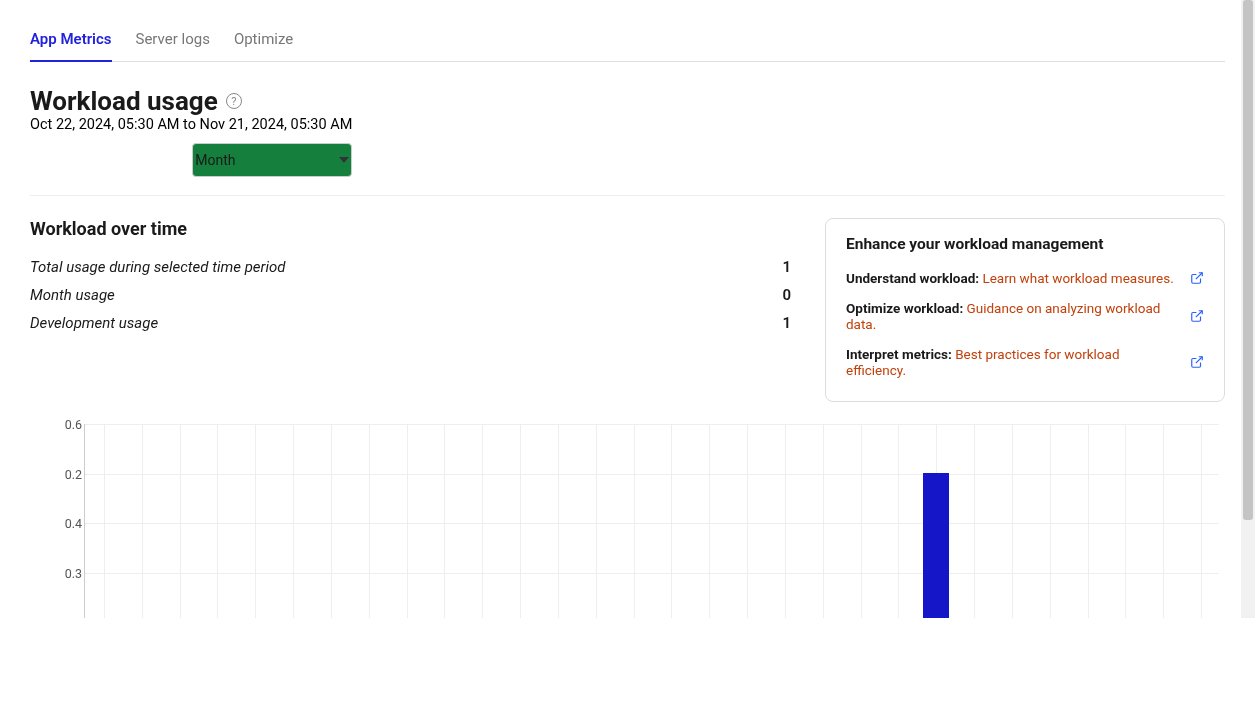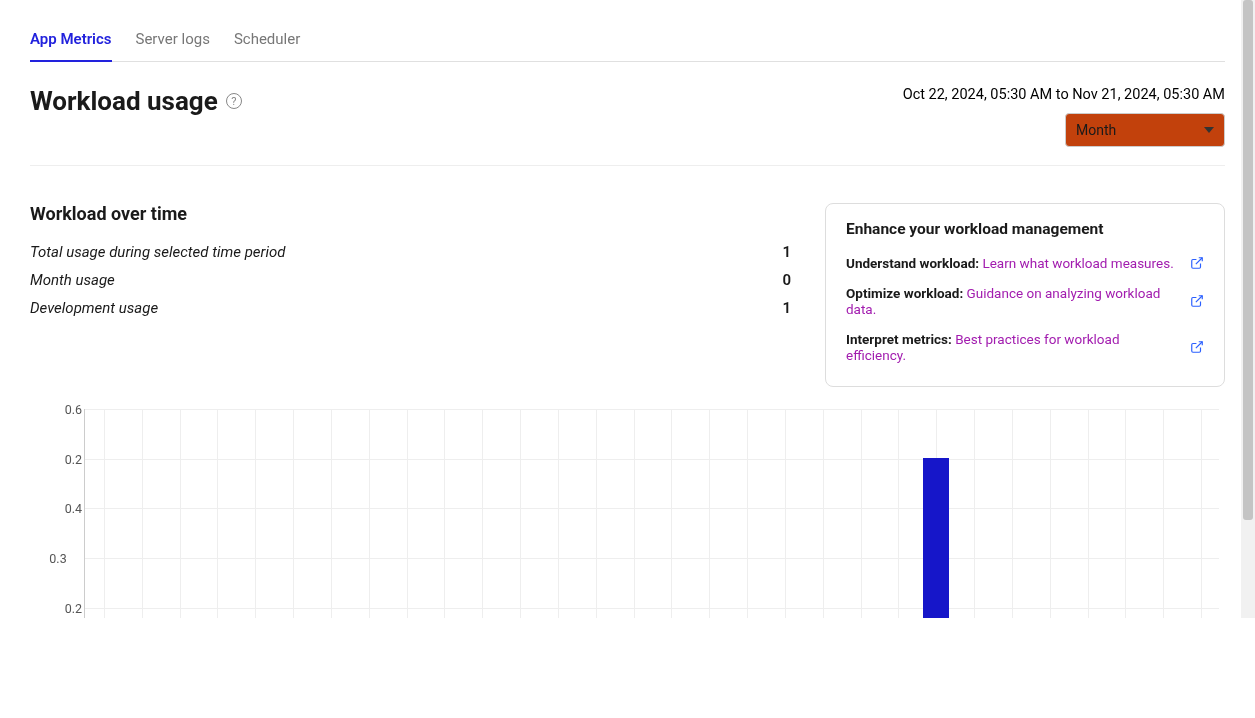--- a/index.html
+++ b/index.html
@@ -35,69 +35,70 @@
     font-weight: 600;
     border-bottom: 2px solid #2222dd;
   }
   .title-row {
     display: flex;
     align-items: flex-start;
     justify-content: space-between;
     margin-top: 24px;
     padding-bottom: 18px;
     border-bottom: 1px solid #eee;
+    flex-direction: column;
   }
   .title-left {
     display: flex;
     align-items: center;
     gap: 8px;
   }
   .page-title {
     font-size: 26px;
     font-weight: 700;
   }
   .help-icon {
     width:16px; height:16px; border:1px solid #888; border-radius:50%;
     display:inline-flex; align-items:center; justify-content:center;
     font-size:11px; color:#888; cursor:pointer;
   }
   .title-right { text-align: right; }
   .date-range-text { font-size: 14.5px; color:#000000; margin-bottom:10px; }
   .selects { display:flex; gap:10px; justify-content:flex-end; }
   .select {
-    border:1px solid #ccc; border-radius:4px; background:#c2410c;
-    padding:8px 10px; min-width:160px; display:flex; justify-content:space-between;
+    border:1px solid #ccc; border-radius:4px; background:#15803d;
+    padding:8px 2px; min-width:160px; display:flex; justify-content:space-between;
     align-items:center; cursor:pointer; font-size:14px;
   }
   .caret-down {
     width:0; height:0; border-left:5px solid transparent;
     border-right:5px solid transparent; border-top:6px solid #333;
   }
   .section {
-    display:flex; gap:30px; margin-top:37px; align-items:flex-start;
+    display:flex; gap:30px; margin-top:22px; align-items:flex-start;
   }
   .section-left { flex:1; }
   .section-title { font-size:18px; font-weight:700; margin-bottom:14px; }
   .stat-row {
     display:flex; justify-content:space-between; padding:5px 0;
     font-size:15px;
   }
   .stat-label { font-style: italic; }
   .stat-value { font-weight:600; padding-right:4px;}
   .card {
     border:1px solid #ddd; border-radius:8px; padding:16px 20px;
     width:400px;
   }
   .card-title { font-size:15.5px; font-weight:700; margin-bottom:10px; }
   .card-row {
     display:flex; justify-content:space-between; align-items:center;
     padding:7px 0; font-size:13.5px;
   }
   .card-text strong { font-weight:700; }
-  .card-text span { color:#a21caf; }
+  .card-text span { color:#c2410c; }
   .ext-icon {
     width:14px; height:14px; color:#2a5fff; cursor:pointer; flex-shrink:0; margin-left:10px;
   }
   
   .chart-wrap { margin-top:18px; position:relative; height:340px; }
   .chart-plot {
     position:absolute; left:54px; right:6px; top:4px; bottom:38px;
     border-left:1px solid #ccc; border-bottom:1px solid #ccc;
   }
   .gridlines .hline {
@@ -125,21 +126,21 @@
   }
 </style>
 </head>
 <body>
 
 <div class="page">
 
   <div class="tabs">
     <div class="tab active">App Metrics</div>
     <div class="tab">Server logs</div>
-    <div class="tab">Scheduler</div>
+    <div class="tab">Optimize</div>
   </div>
 
   <div class="title-row">
     <div class="title-left">
       <h1 class="page-title">Workload usage</h1>
       <span class="help-icon">?</span>
     </div>
     <div class="title-right">
       <div class="date-range-text">Oct 22, 2024, 05:30 AM to Nov 21, 2024, 05:30 AM</div>
       <div class="selects">
@@ -240,21 +241,21 @@
         </div>
       <div id="bars">
           <div class="bar" style="left: 851.25px; height: 248.333px; background: rgb(22, 22, 201);"></div>
         </div>
     </div>
     <div id="y-axis"></div>
     <div id="x-axis"></div>
   <div class="y-tick" style="top: 302px;">0</div>
       <div class="y-tick" style="top: 252.333px;">0.1</div>
       <div class="y-tick" style="top: 202.667px;">0.2</div>
-      <div class="y-tick" style="top: 153px; text-align: center;">0.3</div>
+      <div class="y-tick" style="top: 153px;">0.3</div>
       <div class="y-tick" style="top: 103.333px;">0.4</div>
       <div class="y-tick" style="top: 53.6667px;">0.2</div>
       <div class="y-tick" style="top: 4px;">0.6</div>
     </div>
 
   <div class="scrollbar">
     <div class="scrollbar-thumb"></div>
   </div>
 
 </div>

